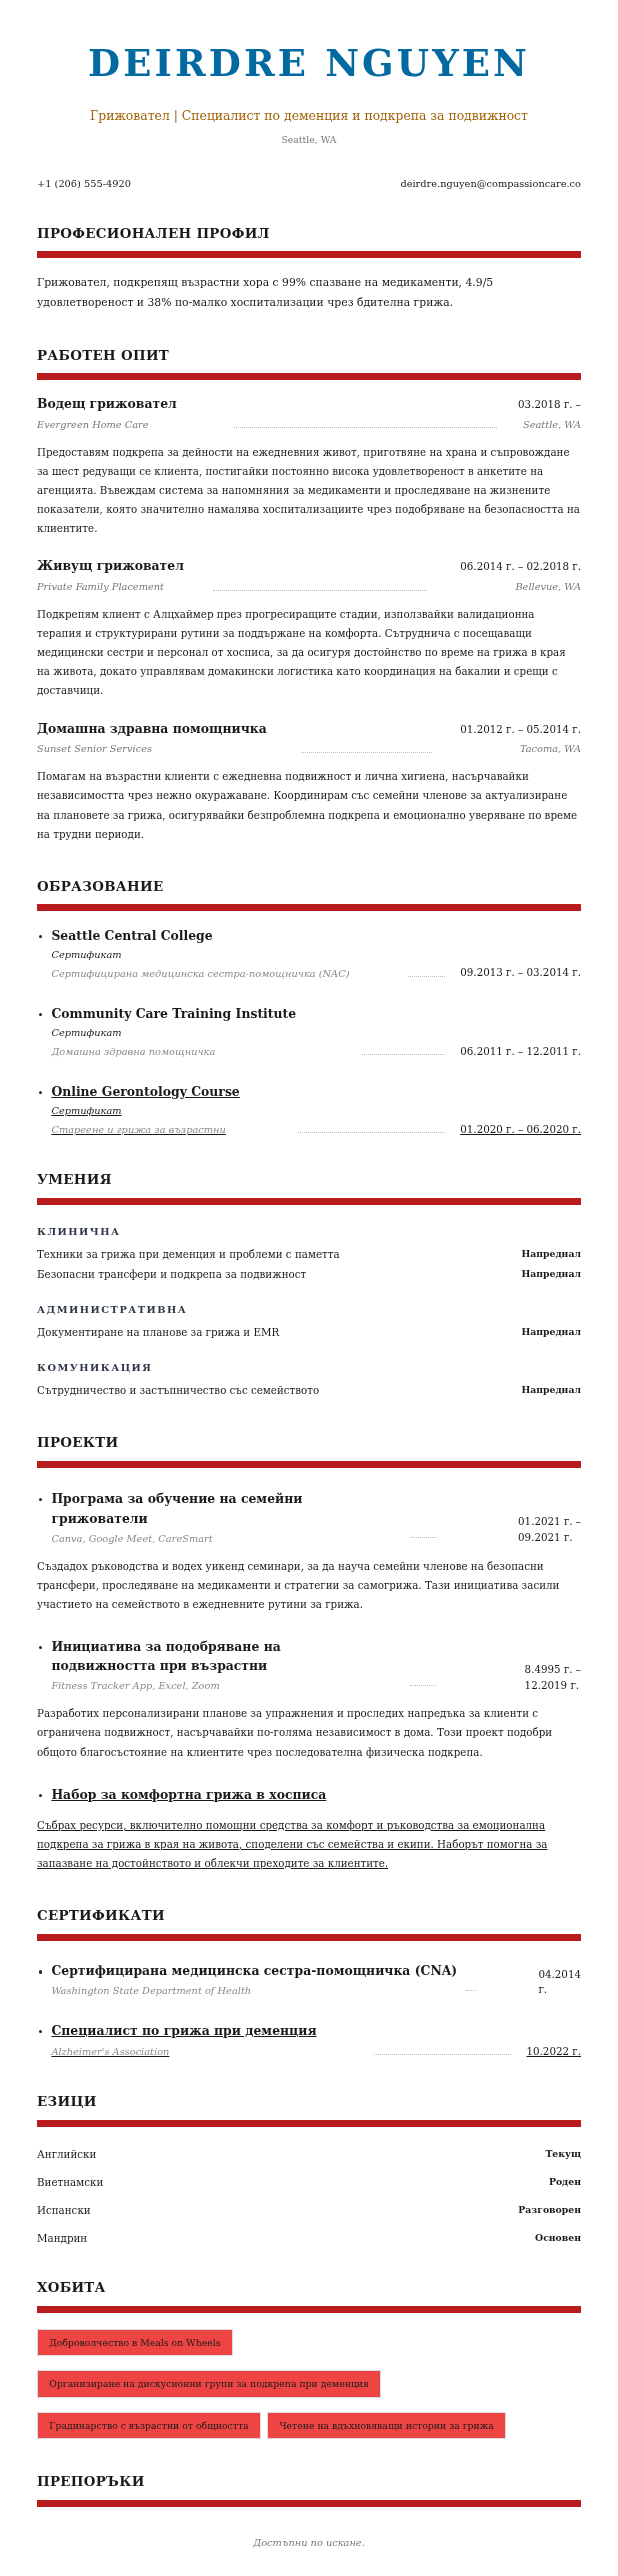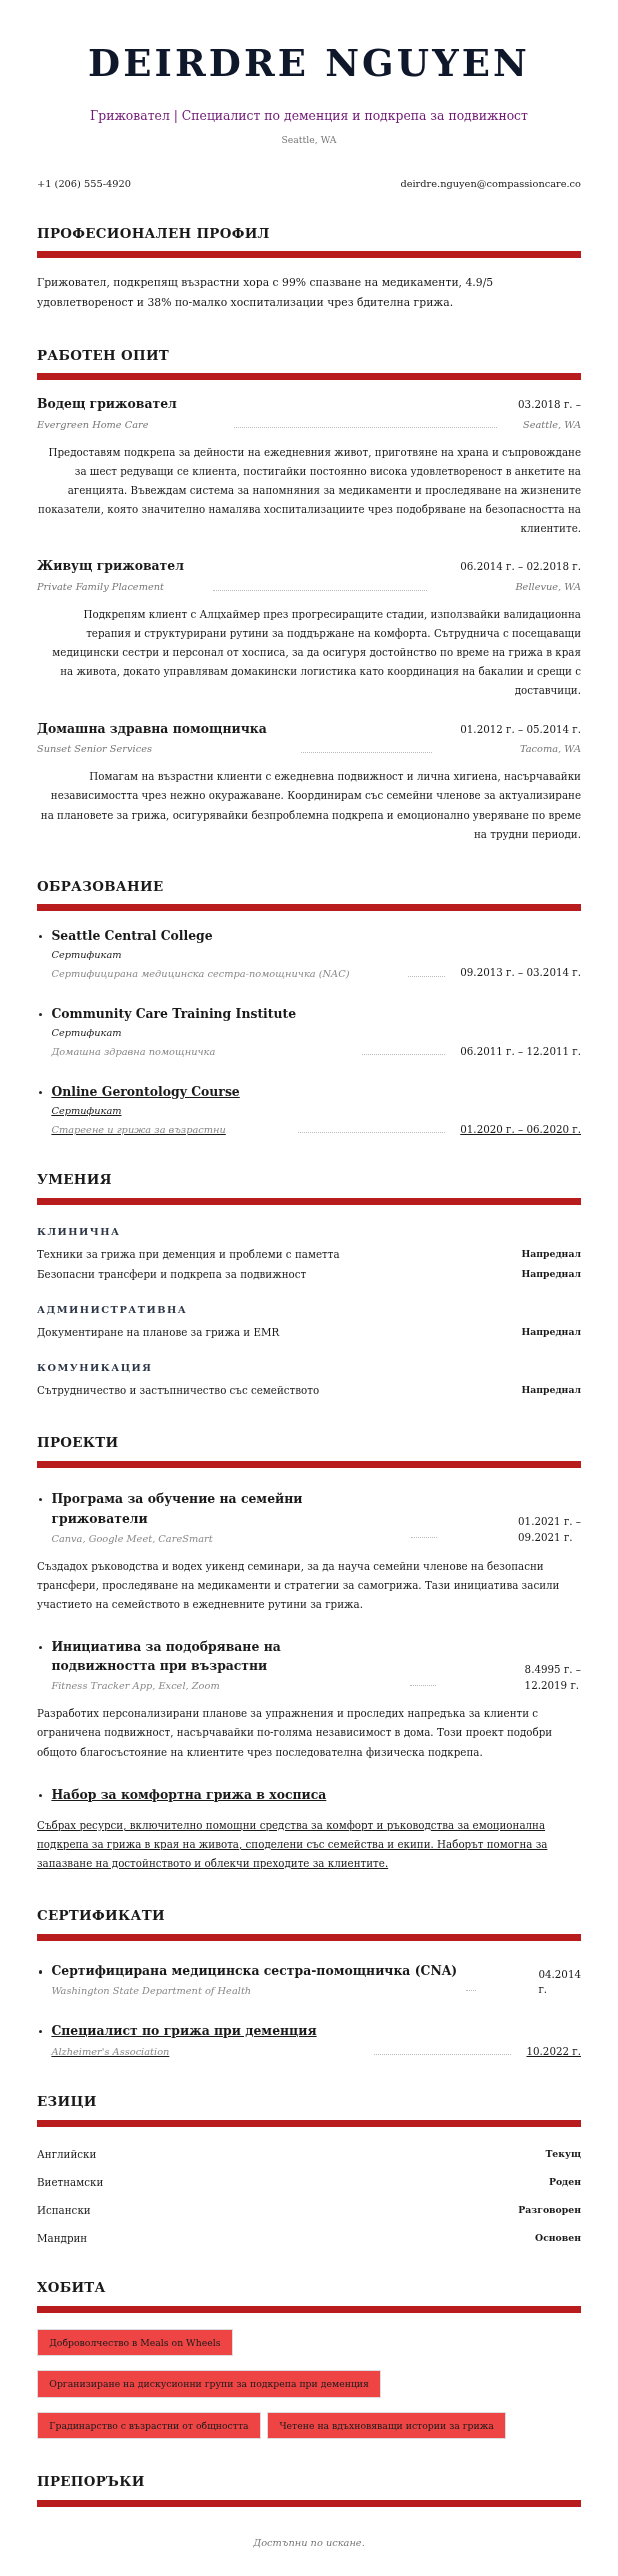--- a/index.html
+++ b/index.html
@@ -10,23 +10,23 @@
       color: #1a1a1a;
       font-size: 10.3px;
       line-height: 1.8;
     }
     .page { padding: 37px 37px 41px 37px; }
 
     
     .header { text-align: center; }
     .name {
       font-size: 37px; font-weight: bold; letter-spacing: 3.1px;
-      line-height: 1.2; color: #0f172a; margin-top: 4.1px;
-    }
-    .tagline { font-size: 12.4px; margin-top: 23px; line-height: 1.3; color: #701a75; }
+      line-height: 1.2; color: #0369a1; margin-top: 4.1px;
+    }
+    .tagline { font-size: 12.4px; margin-top: 23px; line-height: 1.3; color: #a16207; }
     .location { font-size: 9.3px; color: #777777; margin-top: 9.3px; line-height: 1.3; }
     .contacts {
       display: flex; justify-content: space-between;
       margin-top: 32px; font-size: 9.8px; line-height: 1.3;
     }
 
     
     .section { margin-top: 34px; }
     .section:first-of-type { margin-top: 34px; }
     .section-title {
@@ -44,21 +44,21 @@
     .row { display: flex; align-items: baseline; }
     .job-title { font-size: 12.4px; font-weight: bold; line-height: 1.4; }
     .job-dates { margin-left: auto; font-size: 10.3px; white-space: nowrap; }
     .meta-row { display: flex; align-items: flex-end; margin-top: 4.1px; }
     .meta-left { font-style: italic; color: #777777; font-size: 9.8px; line-height: 1.4; white-space: nowrap; }
     .leader {
       flex: 1; border-bottom: 0.5px dotted #bbbbbb; margin: 0 20.6px 3.1px 20.6px;
       min-width: 10.3px; max-width: 289px; margin-left: auto;
     }
     .meta-right { font-style: italic; color: #777777; font-size: 9.8px; line-height: 1.4; white-space: nowrap; }
-    .desc { margin-top: 11.3px; font-size: 10.3px; line-height: 1.85; text-align: right; }
+    .desc { margin-top: 11.3px; font-size: 10.3px; line-height: 1.85; }
 
     
     .bitem { position: relative; padding-left: 14.4px; margin-bottom: 23px; }
     .bitem:last-child { margin-bottom: 0; text-decoration: underline; }
     .bitem::before {
       content: ""; position: absolute; left: 2.1px; top: 9.3px;
       width: 3.1px; height: 3.1px; border-radius: 50%; background: #222222;
     }
     .b-title { font-size: 12.4px; font-weight: bold; line-height: 1.6; }
     .b-sub { font-style: italic; font-size: 9.8px; color: #222222; margin-top: 2.1px; line-height: 1.5; }

